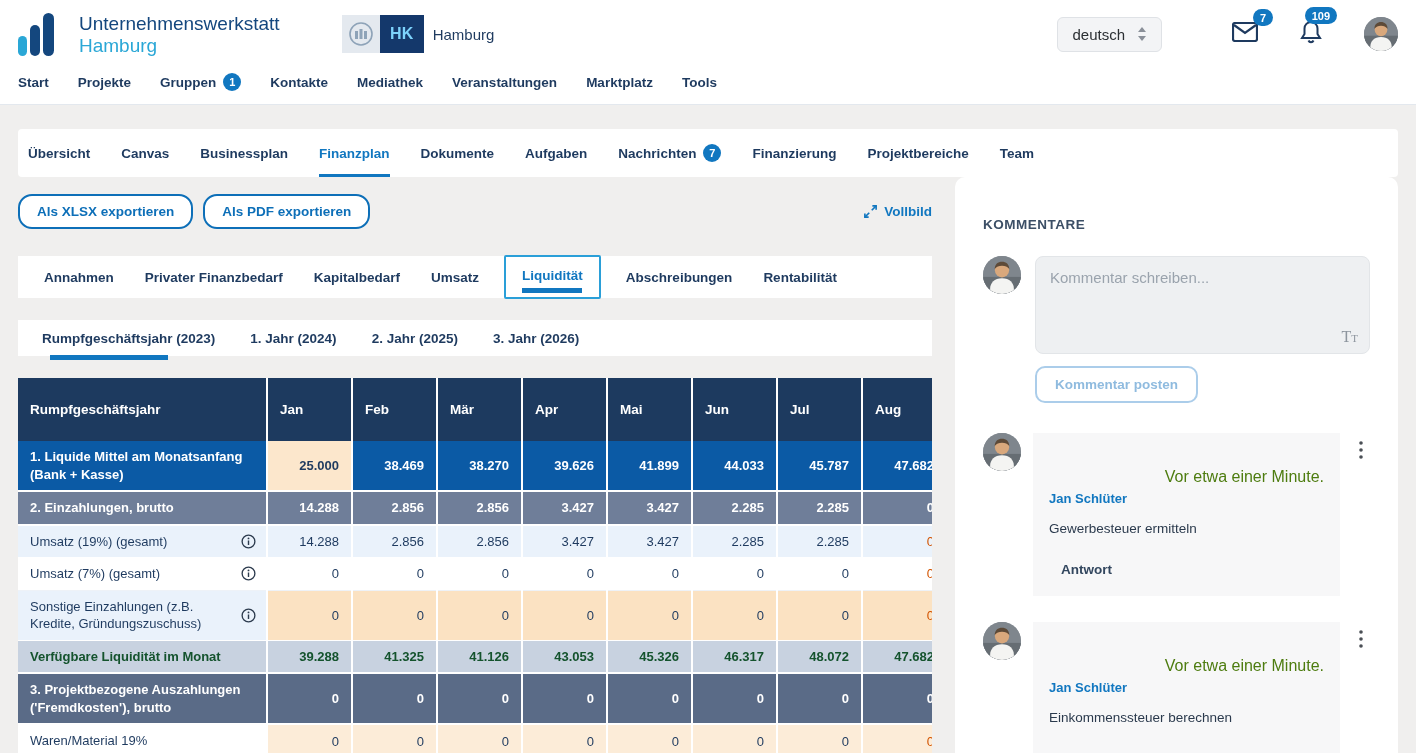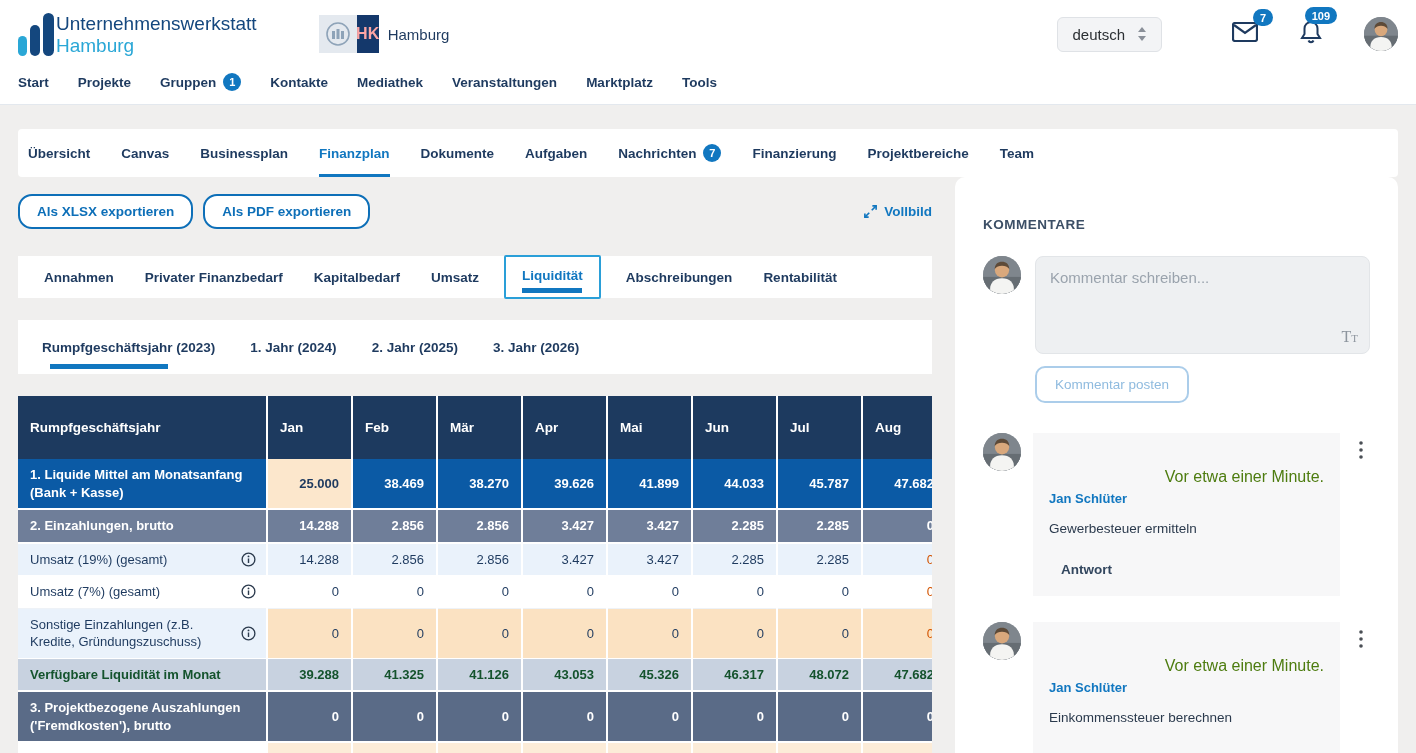--- a/index.html
+++ b/index.html
@@ -2,32 +2,32 @@
 <html><head>
 <meta charset="utf-8">
 <style>
   * { box-sizing: border-box; margin: 0; padding: 0; }
   body { font-family: "Liberation Sans", sans-serif; background:#f0efee; }
   .page { width:1416px; height:753px; overflow:hidden; background:#f0efee; position:relative; color:#1e3a5f; }
 
   
   .topbar { background:#fff; border-bottom:1px solid #e3e8ee; padding:12px 18px 0; }
   .topbar-row1 { display:flex; align-items:center; }
-  .brand { display:flex; align-items:flex-end; gap:2px; }
+  .brand { display:flex; align-items:flex-end; gap:25px; }
   .brand-bars { display:flex; align-items:flex-end; gap:3px; height:44px; }
   .brand-bars i { display:block; border-radius:6px; }
   .bar1 { width:9px;  height:20px; background:#2aa7d6; }
   .bar2 { width:10px; height:31px; background:#14477e; }
   .bar3 { width:11px; height:43px; background:#14477e; }
   .brand-text { line-height:1.12; font-size:19px; }
   .brand-line1 { color:#14477e; }
   .brand-line2 { color:#2aa7d6; }
   .partner { margin-left:62px; display:flex; align-items:center; }
   .partner-crest { width:38px; height:38px; background:#e4e9ef; display:flex; align-items:center; justify-content:center; }
-  .partner-hk { width:22px; height:38px; background:#14386b; color:#fca5a5; font-weight:bold; font-size:16px; display:flex; align-items:center; justify-content:center; }
+  .partner-hk { width:44px; height:38px; background:#14386b; color:#7dd3fc; font-weight:bold; font-size:16px; display:flex; align-items:center; justify-content:center; }
   .partner-city { margin-left:9px; font-size:15px; color:#1e3a5f; }
   .top-controls { margin-left:auto; display:flex; align-items:center; }
   .lang-select { background:#f3f4f6; border:1px solid #dfe2e6; border-radius:6px; padding:8px 14px; font-size:15px; color:#2b2f33; display:flex; gap:12px; align-items:center; cursor:pointer; margin-right:70px; }
   .icon-wrap { position:relative; margin-right:42px; cursor:pointer; }
   .count-badge { position:absolute; top:-13px; right:-15px; background:#1177c0; color:#fff; font-size:11px; font-weight:bold; border-radius:10px; padding:2.5px 7px; min-width:20px; text-align:center; }
   .avatar { border-radius:50%; overflow:hidden; background:#8d959d; flex:none; cursor:pointer; }
   .av-34 { width:34px; height:34px; }
   .av-38 { width:38px; height:38px; }
   .mainnav { display:flex; gap:29px; margin-top:17px; padding-bottom:13px; }
   .nav-item { font-weight:bold; font-size:13.5px; color:#1e3a5f; display:flex; align-items:center; gap:7px; cursor:pointer; text-decoration:none; }
@@ -46,21 +46,21 @@
 
   .toolbar { margin-top:17px; display:flex; align-items:center; }
   .btn-outline { background:#fff; border:2px solid #0d6fb8; color:#0d6fb8; font-weight:bold; font-size:13.5px; padding:8px 17px; border-radius:14px; margin-right:10px; cursor:pointer; font-family:inherit; }
   .fullscreen-link { margin-left:auto; color:#1177c0; font-size:13.5px; font-weight:600; display:flex; align-items:center; gap:6px; cursor:pointer; text-decoration:none; }
 
   .plan-bar { margin-top:27px; background:#fff; height:42px; display:flex; align-items:center; gap:31px; padding:0 26px; }
   .plan-tab { font-weight:bold; font-size:13.5px; color:#1e3a5f; cursor:pointer; }
   .plan-tab.active { border:2px solid #2a9fd8; border-radius:2px; background:#fff; padding:11px 16px 14px; position:relative; color:#1177c0; margin:-4px -6px; }
   .plan-tab.active .ul { position:absolute; bottom:4px; left:50%; transform:translateX(-50%); width:60px; height:5px; background:#1177c0; }
 
-  .year-bar { margin-top:22px; background:#fff; height:54px; display:flex; align-items:center; gap:35px; padding:0 24px; }
+  .year-bar { margin-top:22px; background:#fff; height:36px; display:flex; align-items:center; gap:35px; padding:0 24px; }
   .year-tab { font-weight:bold; font-size:13.5px; color:#1e3a5f; position:relative; height:44px; display:flex; align-items:center; cursor:pointer; }
   .year-tab.active .ul { position:absolute; bottom:0; left:8px; width:68%; height:5px; background:#1177c0; }
 
   
   .table-wrap { margin-top:22px; width:914px; overflow:hidden; background:#fff; }
   table { border-collapse:collapse; table-layout:fixed; width:929px; font-size:13px; }
   th, td { border-right:2px solid #fff; }
   thead th { background:#1d3a5f; color:#fff; text-align:left; font-size:13.5px; padding:24px 12px; font-weight:bold; height:35px; }
   td.label-cell { padding:7px 10px 7px 12px; line-height:1.35; }
   td.label-cell .lc { display:flex; align-items:center; }
@@ -79,21 +79,21 @@
   tr.r-tint td.val.aug, tr.r-white td.val.aug { color:#d35400; }
 
   
   .side-card { background:#fff; border-radius:10px; padding:26px 28px; }
   .side-heading { font-size:13.5px; font-weight:bold; color:#3c4f66; letter-spacing:.5px; margin:14px 0 24px; }
   .compose { display:flex; gap:14px; position:relative; }
   .compose textarea { flex:1; height:98px; background:#eef0f2; border:1px solid #e2e5e8; border-radius:8px; padding:12px 14px; font-family:inherit; font-size:15px; color:#333; resize:none; }
   .compose textarea::placeholder { color:#9aa3ad; }
   .tt-icon { position:absolute; right:12px; bottom:8px; font-family:"Liberation Serif", serif; color:#8d959e; font-size:16px; }
   .tt-icon small { font-size:11px; }
-  .post-btn { margin:12px 0 4px 52px; background:#fff; border:2px solid #abcdea; color:#8fbbdf; font-weight:normal; font-size:13.5px; padding:9px 18px; border-radius:10px; cursor:pointer; font-family:inherit; }
+  .post-btn { margin:12px 0 4px 52px; background:#fff; border:2px solid #abcdea; color:#8fbbdf; font-weight:bold; font-size:13.5px; padding:9px 18px; border-radius:10px; cursor:pointer; font-family:inherit; }
   .comment { display:flex; gap:12px; margin-top:26px; }
   .comment-card { flex:1; background:#f7f7f8; padding:14px 16px 18px; }
   .comment-head { display:flex; justify-content:space-between; align-items:center; }
   .c-author { color:#1177c0; font-weight:bold; font-size:13px; text-decoration:none; cursor:pointer;margin-top:44px; }
   .c-time { color:#4d7c0f; font-size:16px; }
   .c-text { margin-top:15px; color:#2b3a4d; font-size:13.5px; }
   .c-reply { display:inline-block; margin-top:26px; margin-left:12px; font-weight:bold; color:#33475f; font-size:13.5px; cursor:pointer; text-decoration:none; }
   .kebab { width:18px; padding-top:8px; cursor:pointer; display:flex; justify-content:center; }
   .expert-card { margin-top:28px; height:180px; }
 </style>

